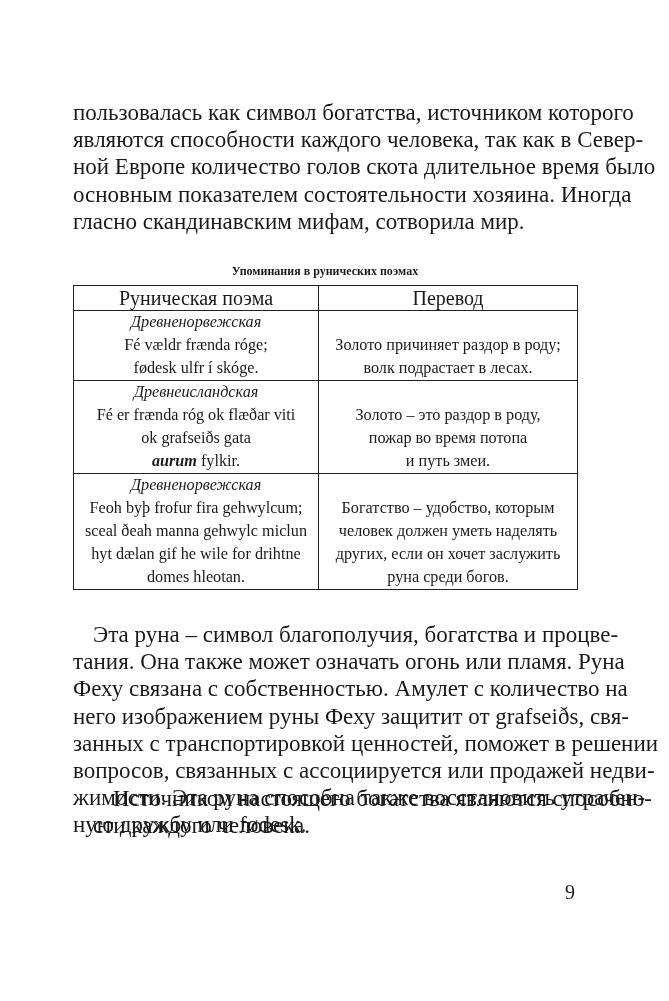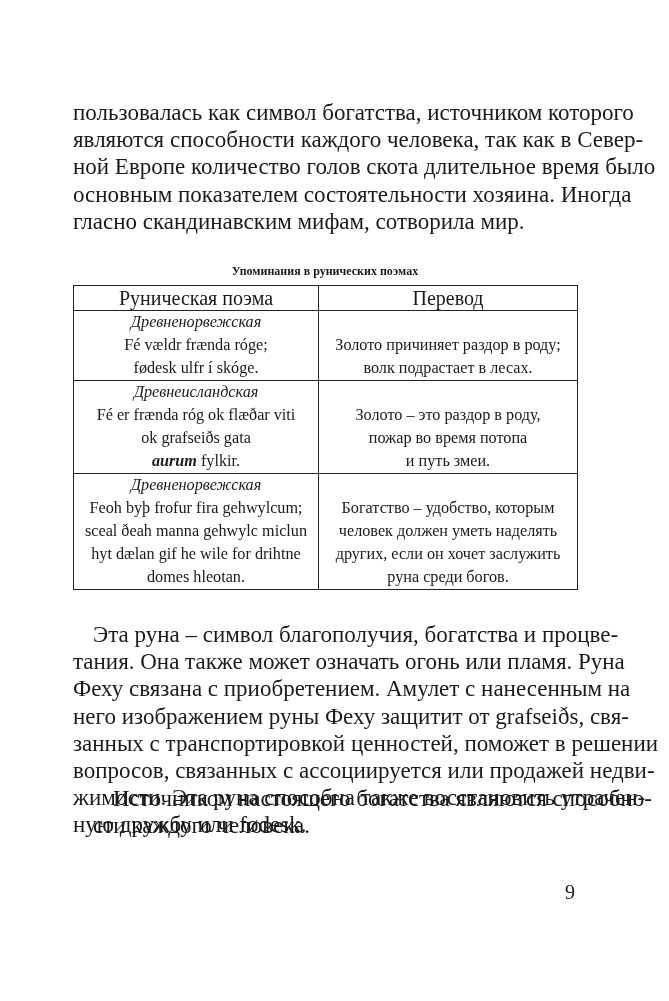--- a/index.html
+++ b/index.html
@@ -106,21 +106,21 @@
           <span>других, если он хочет заслужить</span>
           <span>руна среди богов.</span>
         </td>
       </tr>
     </tbody>
   </table>
 
   <p class="para indent" id="p2">
     <span class="line first">Эта руна – символ благополучия, богатства и процве-</span>
     <span class="line">тания. Она также может означать огонь или пламя. Руна</span>
-    <span class="line">Феху связана с приобретением. Амулет с нанесенным на</span>
+    <span class="line">Феху связана с собственностью. Амулет с количество на</span>
     <span class="line">него изображением руны Феху защитит от grafseiðs, свя-</span>
     <span class="line">занных с транспортировкой ценностей, поможет в решении</span>
     <span class="line">вопросов, связанных с ассоциируется или продажей недви-</span>
     <span class="line">жимости. Эта руна способна также восстановить утрачен-</span>
     <span class="line last">ную дружбу или fødesk.</span>
   </p>
 
   <p class="para indent" id="p3">
     <span class="line first">Источником настоящего богатства являются способно-</span>
     <span class="line last">сти каждого человека.</span>

